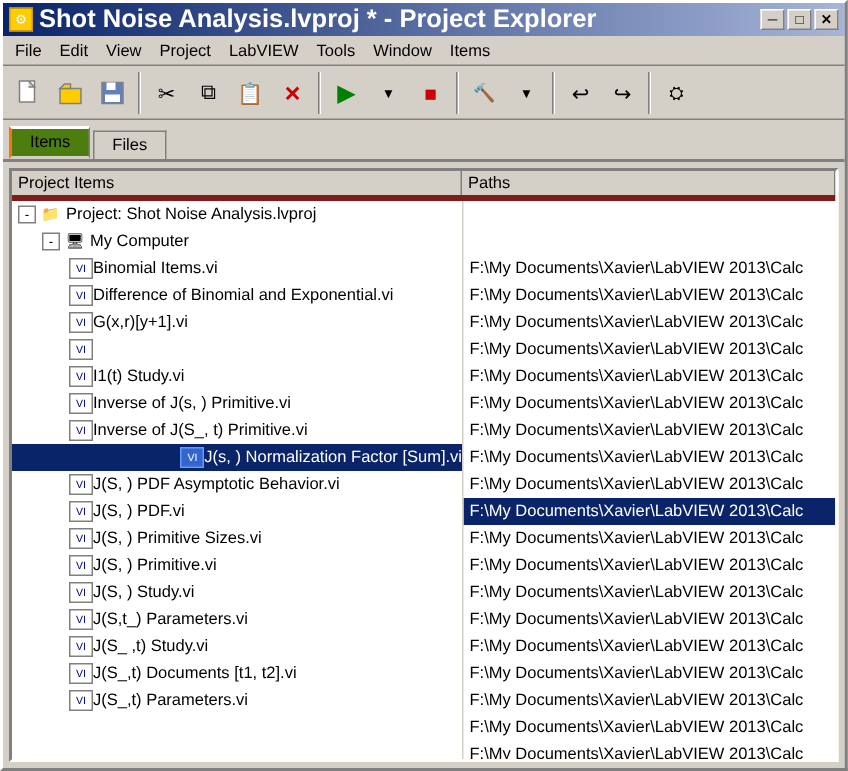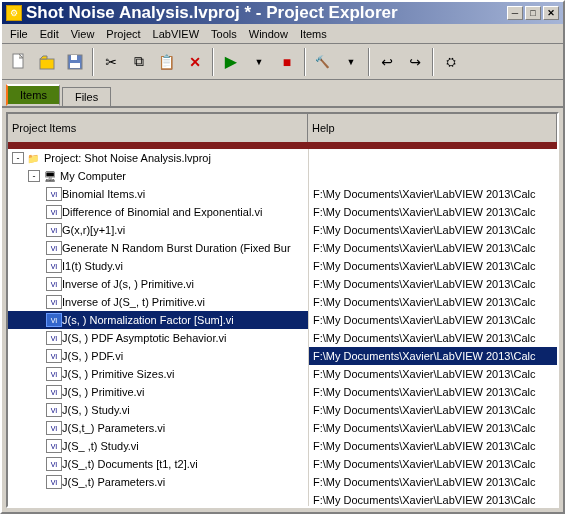--- a/index.html
+++ b/index.html
@@ -171,22 +171,22 @@
       background: white;
       display: flex;
       flex-direction: column;
       overflow: hidden;
     }
 
     
     .col-headers {
       display: flex;
       background: #d4d0c8;
-      border-bottom: 7px solid #7f1d1d;
-      height: 35px;
+      border-bottom: 4px solid #7f1d1d;
+      height: 20px;
     }
 
     .col-header {
       font-size: 11px;
       padding: 2px 4px;
       border-right: 1px solid #808080;
       display: flex;
       align-items: center;
       font-weight: normal;
     }
@@ -225,20 +225,21 @@
       align-items: center;
       height: 18px;
       white-space: nowrap;
       cursor: pointer;
       font-size: 11px;
     }
 
     .tree-item.selected {
       background: #0a246a;
       color: white;
+      justify-content: flex-end;
     }
 
     .tree-item .indent {
       flex-shrink: 0;
     }
 
     .tree-item .item-icon {
       width: 16px;
       height: 16px;
       flex-shrink: 0;
@@ -388,21 +389,21 @@
   <div class="tab-bar">
     <div class="tab active">Items</div>
     <div class="tab">Files</div>
   </div>
 
   <div class="content-area">
     <div class="explorer-pane">
 
       <div class="col-headers">
         <div class="col-header col-header-items">Project Items</div>
-        <div class="col-header col-header-paths">Help</div>
+        <div class="col-header col-header-paths">Paths</div>
       </div>
 
       <div class="tree-content">
         <div class="tree-left">
 
           <div class="tree-item">
             <span class="indent" style="width:4px;"></span>
             <span class="expand-arrow">-</span>
             <span class="item-icon project-icon">📁</span>
             <span class="item-text">Project: Shot Noise Analysis.lvproj</span>
@@ -426,21 +427,20 @@
             <span class="item-text">Difference of Binomial and Exponential.vi</span>
           </div>
           <div class="tree-item">
             <span class="indent" style="width:38px;"></span>
             <span class="vi-icon">VI</span>
             <span class="item-text">G(x,r)[y+1].vi</span>
           </div>
           <div class="tree-item">
             <span class="indent" style="width:38px;"></span>
             <span class="vi-icon">VI</span>
-            <span class="item-text">Generate N Random Burst Duration (Fixed Bur</span>
           </div>
           <div class="tree-item">
             <span class="indent" style="width:38px;"></span>
             <span class="vi-icon">VI</span>
             <span class="item-text">I1(t) Study.vi</span>
           </div>
           <div class="tree-item">
             <span class="indent" style="width:38px;"></span>
             <span class="vi-icon">VI</span>
             <span class="item-text">Inverse of J(s, ) Primitive.vi</span>

